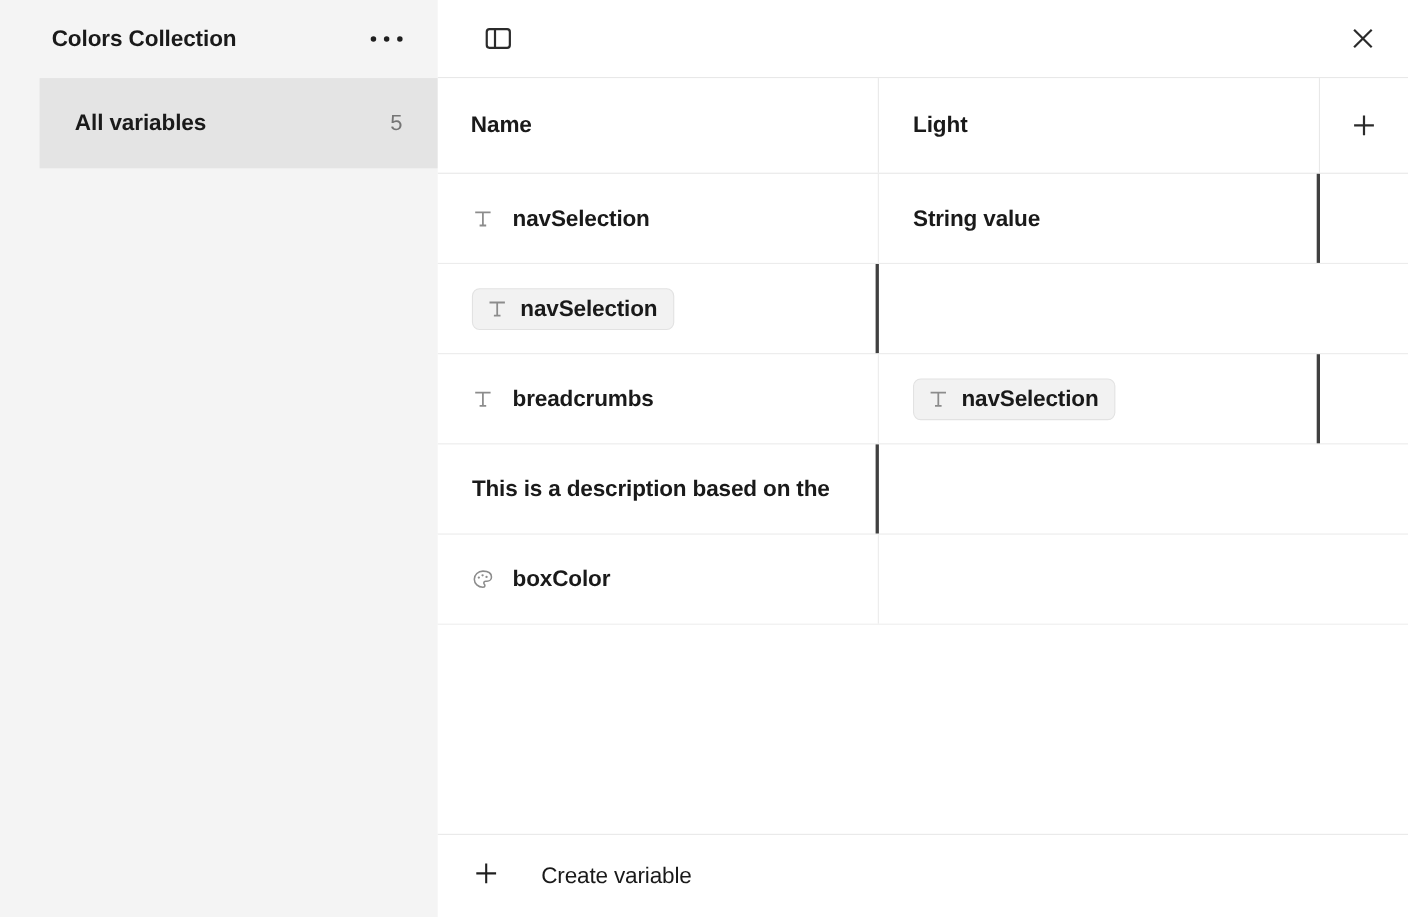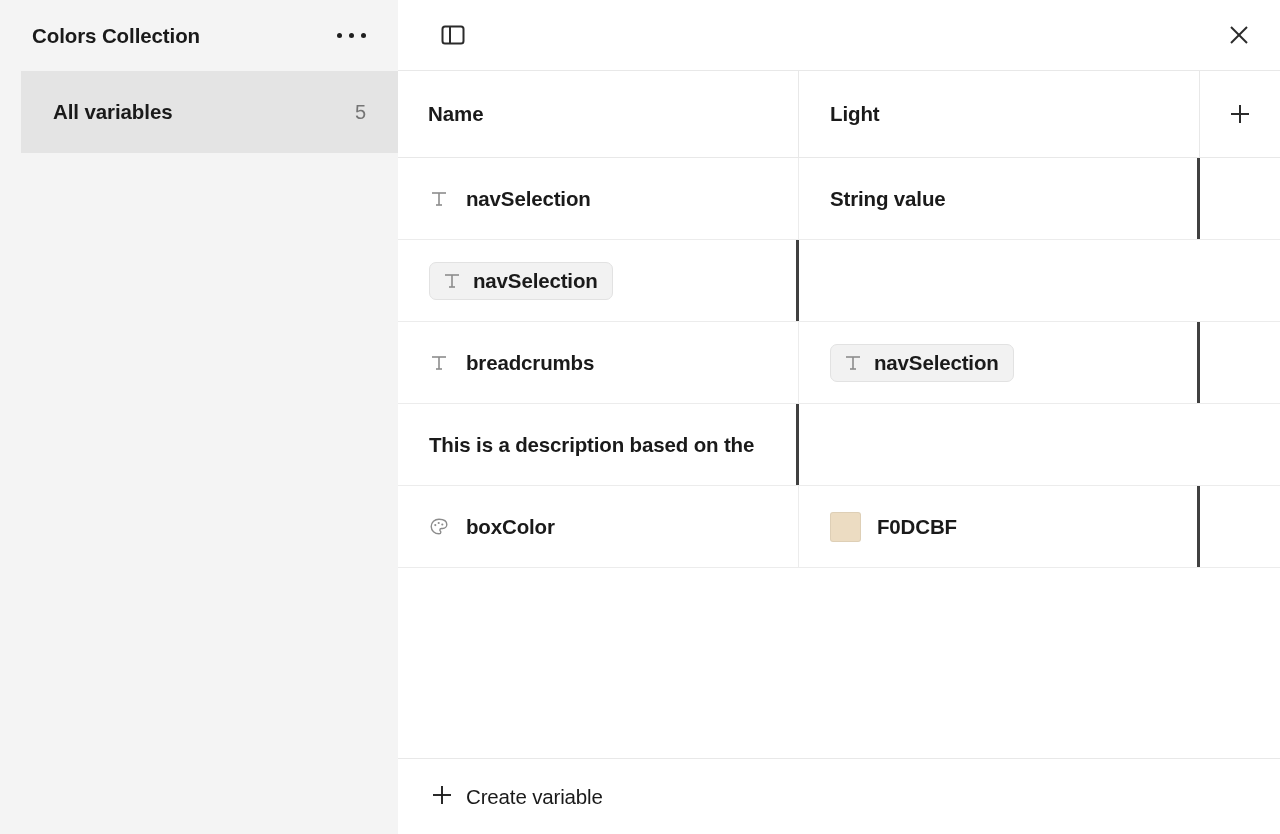--- a/index.html
+++ b/index.html
@@ -12,20 +12,21 @@
   }
   #app { display: flex; width: 1280px; height: 834px; }
 
   
   .sidebar {
     width: 398px; height: 834px;
     background: #f4f4f4;
     flex: 0 0 398px;
     display: flex; flex-direction: column;
     position: relative;
+    padding-left: 15px;
   }
   .sb-header {
     height: 71px;
     display: flex; align-items: center;
     padding: 0 24px 0 32px;
     flex: 0 0 71px;
   }
   .sb-title {
     font-size: 20.5px; font-weight: bold; color: #1a1a1a;
     letter-spacing: -0.1px; flex: 1;
@@ -122,21 +123,21 @@
 
   .table-filler { flex: 1 1 auto; background: #ffffff; }
 
   .footer {
     height: 76px; flex: 0 0 76px;
     border-top: 1px solid #e8e8e8;
     display: flex; align-items: center;
     padding-left: 30px;
   }
   .create-btn {
-    display: flex; align-items: center; gap: 10px;
+    display: flex; align-items: center; gap: 36px;
     cursor: pointer; padding: 6px 10px 6px 0; border-radius: 5px;
   }
   .create-label { font-size: 20.5px; color: #1a1a1a; letter-spacing: -0.15px; }
 </style>
 </head>
 <body>
 
 <div id="app">
 
   <aside class="sidebar">
@@ -256,26 +257,20 @@
           <span class="type-icon">
             <svg width="22" height="22" viewBox="0 0 22 22" fill="none" aria-hidden="true">
               <path d="M11 3.2c-4.3 0-7.8 3.2-7.8 7.3 0 4.1 3.5 7.3 7.8 7.3 1.1 0 1.8-.7 1.8-1.6 0-.45-.2-.8-.5-1.1-.28-.3-.45-.62-.45-1.05 0-.9.72-1.6 1.65-1.6h1.2c2.3 0 4.1-1.75 4.1-3.9 0-3.6-3.5-5.35-7.8-5.35z" stroke="#8c8c8c" stroke-width="1.4" stroke-linejoin="round"></path>
               <circle cx="7.3" cy="9.1" r="1.05" fill="#8c8c8c"></circle>
               <circle cx="10.7" cy="7.0" r="1.05" fill="#8c8c8c"></circle>
               <circle cx="14.3" cy="8.5" r="1.05" fill="#8c8c8c"></circle>
             </svg>
           </span>
           <span class="var-name">boxColor</span>
         </div>
-        <div class="cell cell-light">
-          <span class="swatch-wrap">
-            <span class="swatch" style="background: rgb(236, 220, 194);"></span>
-            <span class="val-text">F0DCBF</span>
-          </span>
-        </div>
         <div class="cell cell-end"></div>
       </div>
 
     </div>
 
     <div class="table-filler"></div>
 
     <div class="footer">
       <div class="create-btn">
         <span>

